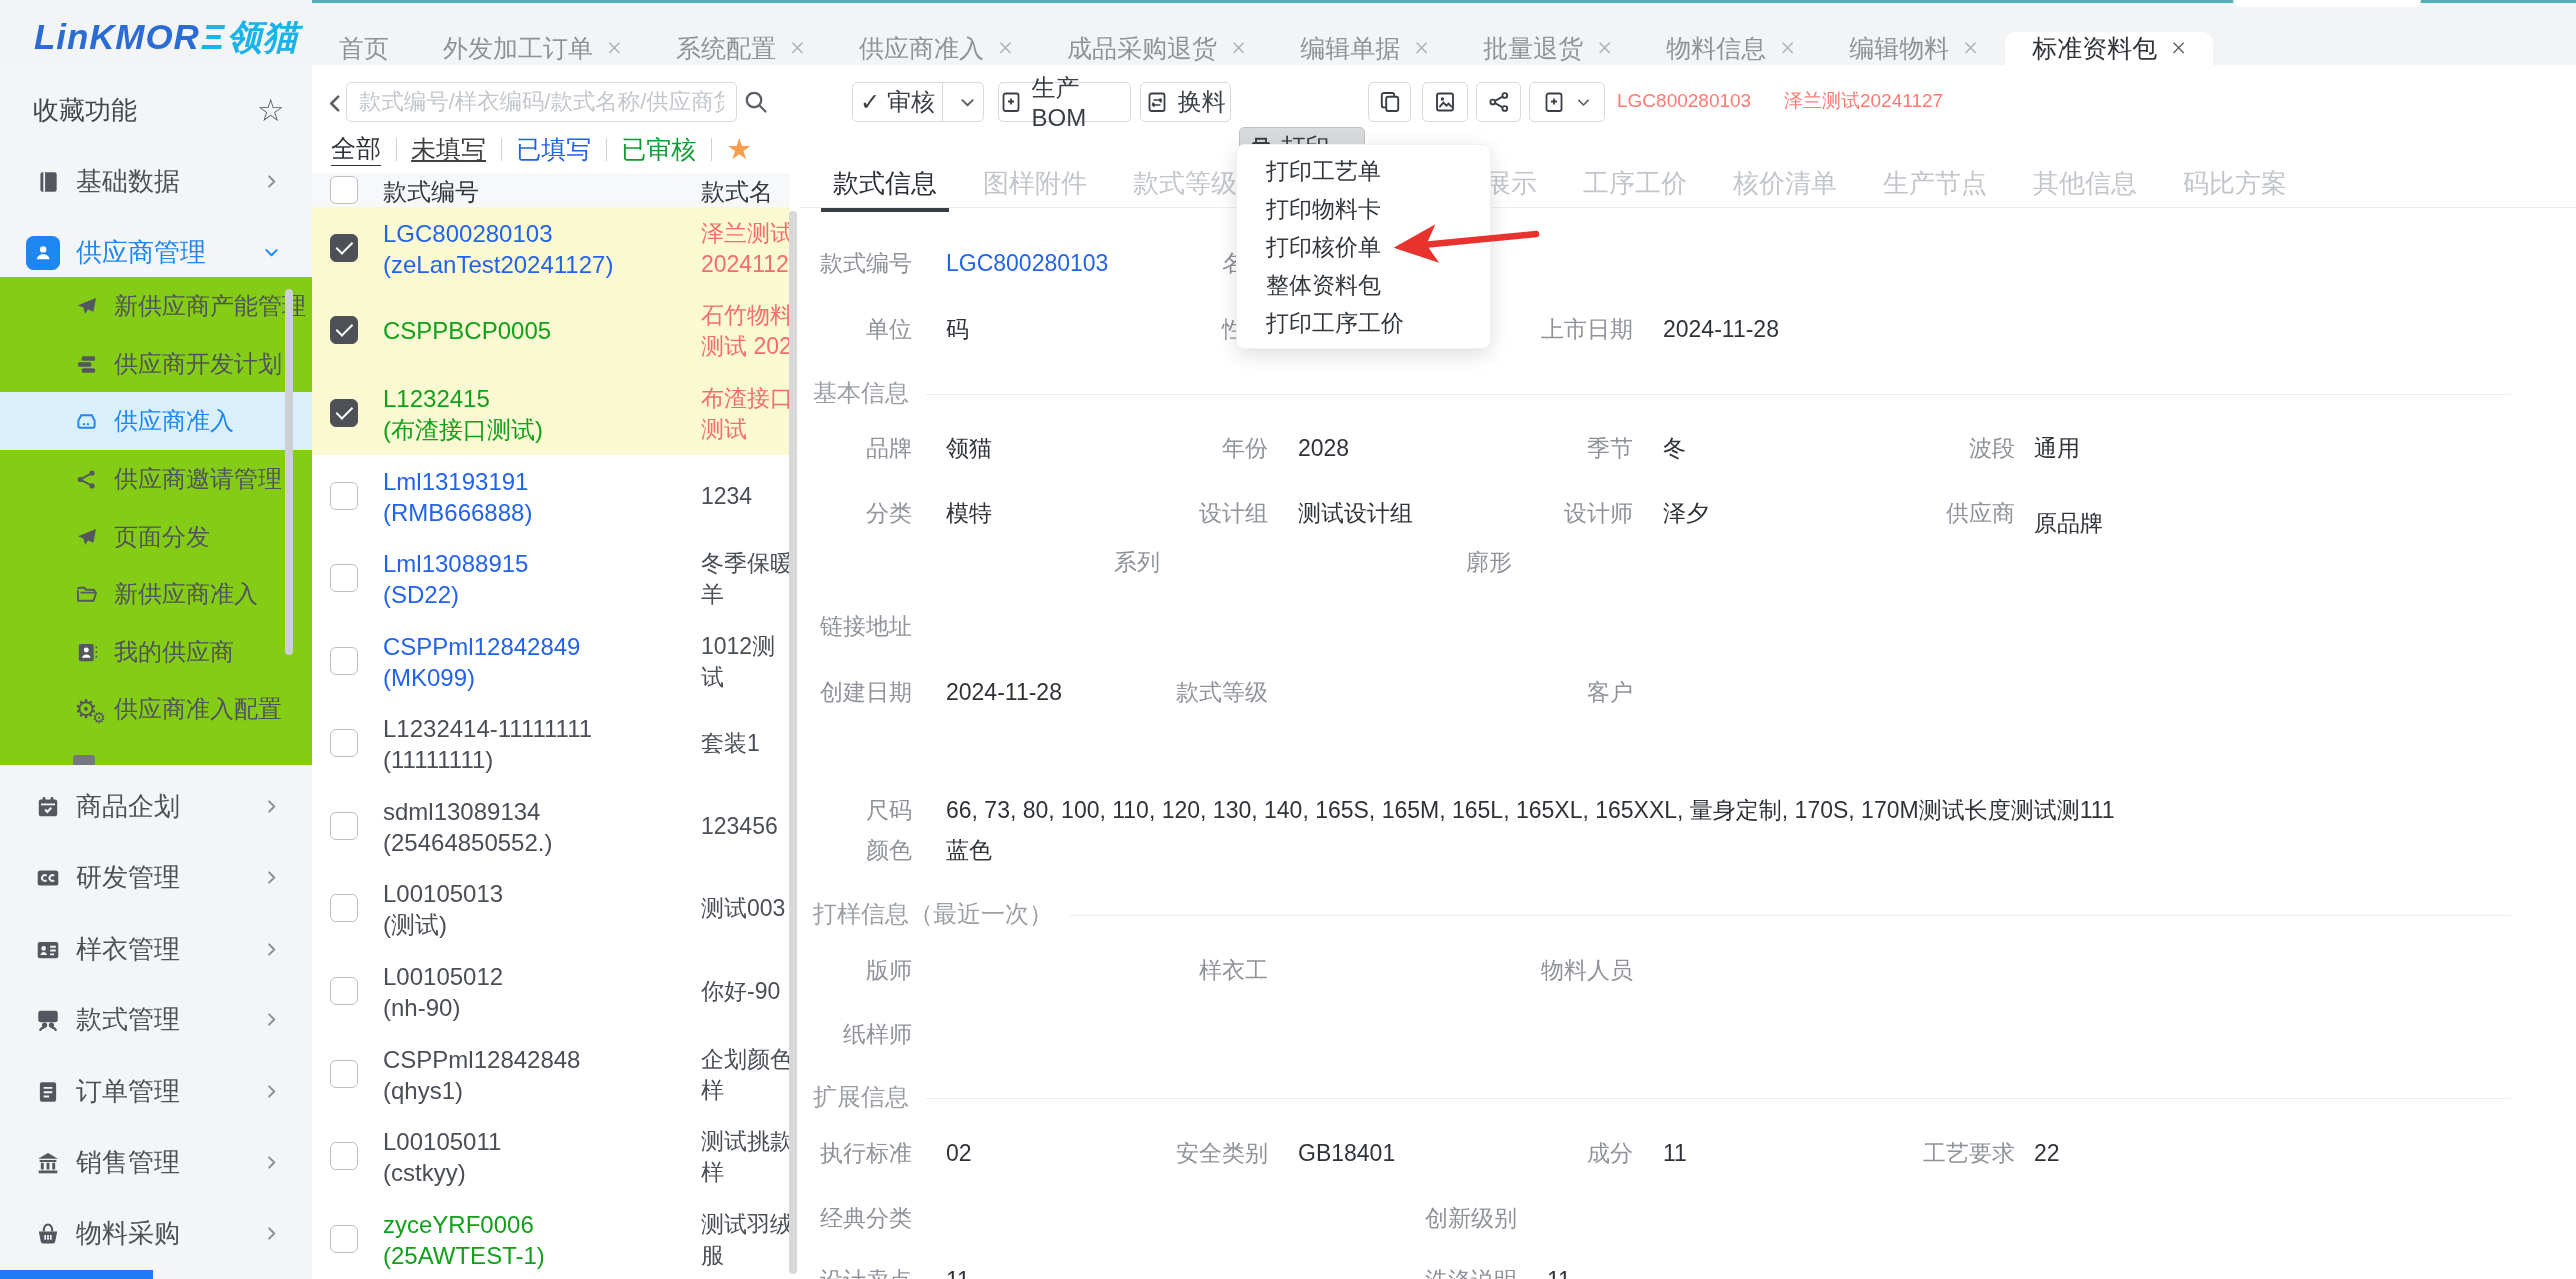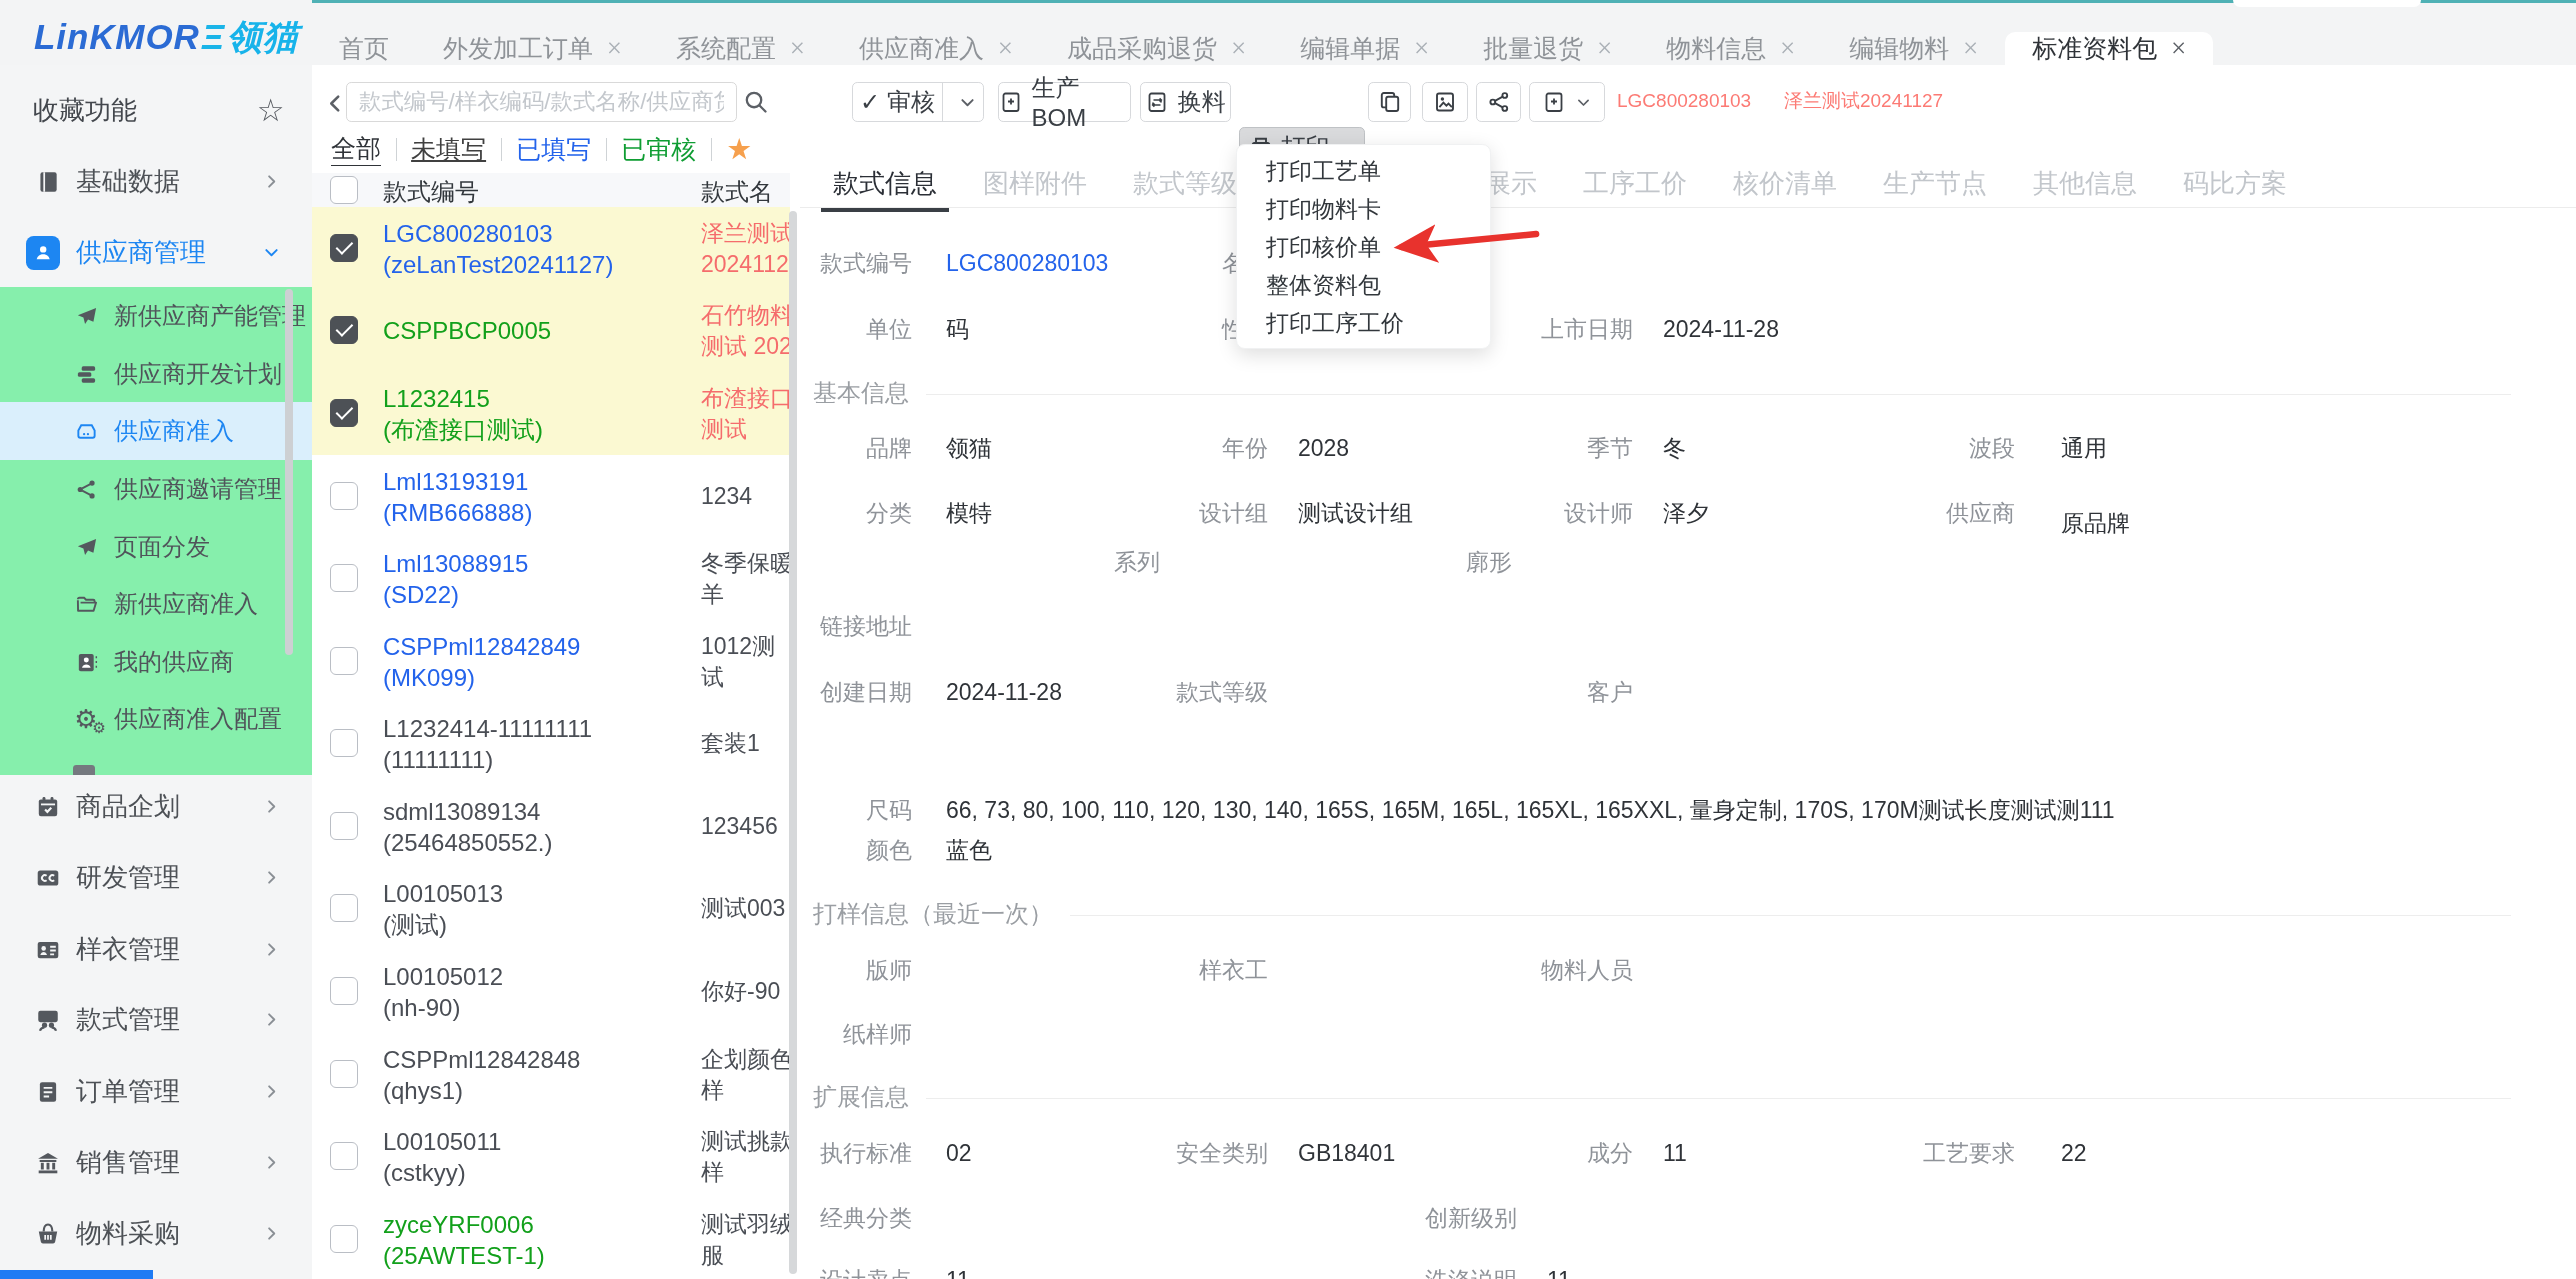--- a/index.html
+++ b/index.html
@@ -20,21 +20,21 @@
   
   .sidebar{position:absolute;left:0;top:65px;width:312px;bottom:0;background:#f4f5f6;}
   .srow{position:absolute;left:0;width:312px;height:57px;display:flex;align-items:center;cursor:pointer;}
   .srow .gicon{position:absolute;left:31px;width:33px;height:33px;display:flex;align-items:center;justify-content:center;color:#54585e;}
   .srow .glabel{position:absolute;left:76px;font-size:26px;color:#4d5156;}
   .srow .chev{position:absolute;right:31px;color:#8a8f95;}
   .favrow .glabel{left:33px;font-size:26px;color:#43474d;}
   .favstar{position:absolute;right:27.5px;font-size:31px;color:#55595f;}
   .grp-active .glabel{color:#1d86f2;}
   .tile{position:absolute;left:26px;width:34px;height:34px;background:#1d86f2;border-radius:7.7px;display:flex;align-items:center;justify-content:center;}
-  .submenu{position:absolute;left:0;top:222px;width:312px;height:488px;background:#86efac;overflow:hidden;}
+  .submenu{position:absolute;left:0;top:212px;width:312px;height:488px;background:#84cc16;overflow:hidden;}
   .subrow{position:absolute;left:0;width:312px;height:58px;display:flex;align-items:center;cursor:pointer;}
   .subrow .sicon{position:absolute;left:73px;width:26px;height:26px;display:flex;align-items:center;justify-content:center;color:#54585e;}
   .subrow .slabel{position:absolute;left:114px;font-size:24px;color:#50545a;white-space:nowrap;}
   .subrow.active{background:#daeffc;}
   .subrow.active .slabel,.subrow.active .sicon{color:#1d86f2;}
   .sub-partial{position:absolute;left:73px;top:478px;width:22.4px;height:22.4px;background:#75797f;border-radius:3.4px;}
   .scrollthumb-side{position:absolute;left:285px;top:224px;width:7.7px;height:366px;background:#cdd0d3;border-radius:4.3px;}
   .sb-foot{position:absolute;left:0;bottom:0;width:153px;height:8.6px;background:#1f7bf4;}
   .gearwrap{font-size:26px;line-height:1;color:#54585e;position:relative;}
   .gearwrap .g2{position:absolute;font-size:15.5px;right:-6.9px;bottom:-3.4px;}
@@ -86,21 +86,21 @@
   .dtab.active{color:#2b2f36;}
   .dtab.active::after{content:"";position:absolute;left:-12px;right:-12px;bottom:-11.2px;height:4.3px;background:#3a3f45;}
   .dsec{position:absolute;left:13px;right:65px;display:flex;align-items:center;gap:17px;font-size:24px;color:#9a9ea3;}
   .dsec .line{flex:1;height:0.9px;background:#ededed;margin-top:3.4px;}
   .frow{position:absolute;left:0;display:flex;align-items:flex-start;font-size:23px;line-height:31px;white-space:nowrap;}
   .lb{color:#8f9399;text-align:right;flex:none;}
   .vl{color:#2f3338;flex:none;}
   .l1{width:112px;}.v1{width:219px;margin-left:34px;}
   .l2{width:103px;}.v2{width:232px;margin-left:30px;}
   .l3{width:103px;}.v3{width:249px;margin-left:30px;}
-  .l4{width:103px;}.v4{width:447px;margin-left:46px;}
+  .l4{width:103px;}.v4{width:447px;margin-left:19px;}
   .vauto{width:auto;margin-left:34px;}
   .link{color:#2363eb;cursor:pointer;}
   
   .pmenu{position:absolute;left:1236px;top:144px;width:255px;height:205px;background:#fff;border:0.9px solid #f0f1f2;
     border-radius:8.6px;box-shadow:0 5.2px 19px rgba(0,0,0,.13);z-index:50;padding-top:6.9px;box-sizing:border-box;}
   .pitem{height:38px;line-height:38px;padding-left:29px;font-size:23px;color:#32373c;cursor:pointer;}
   .arrowsvg{position:absolute;left:0;top:0;width:2576px;height:1280px;z-index:60;pointer-events:none;}
   .ic{display:block;}
 </style>
 </head>

